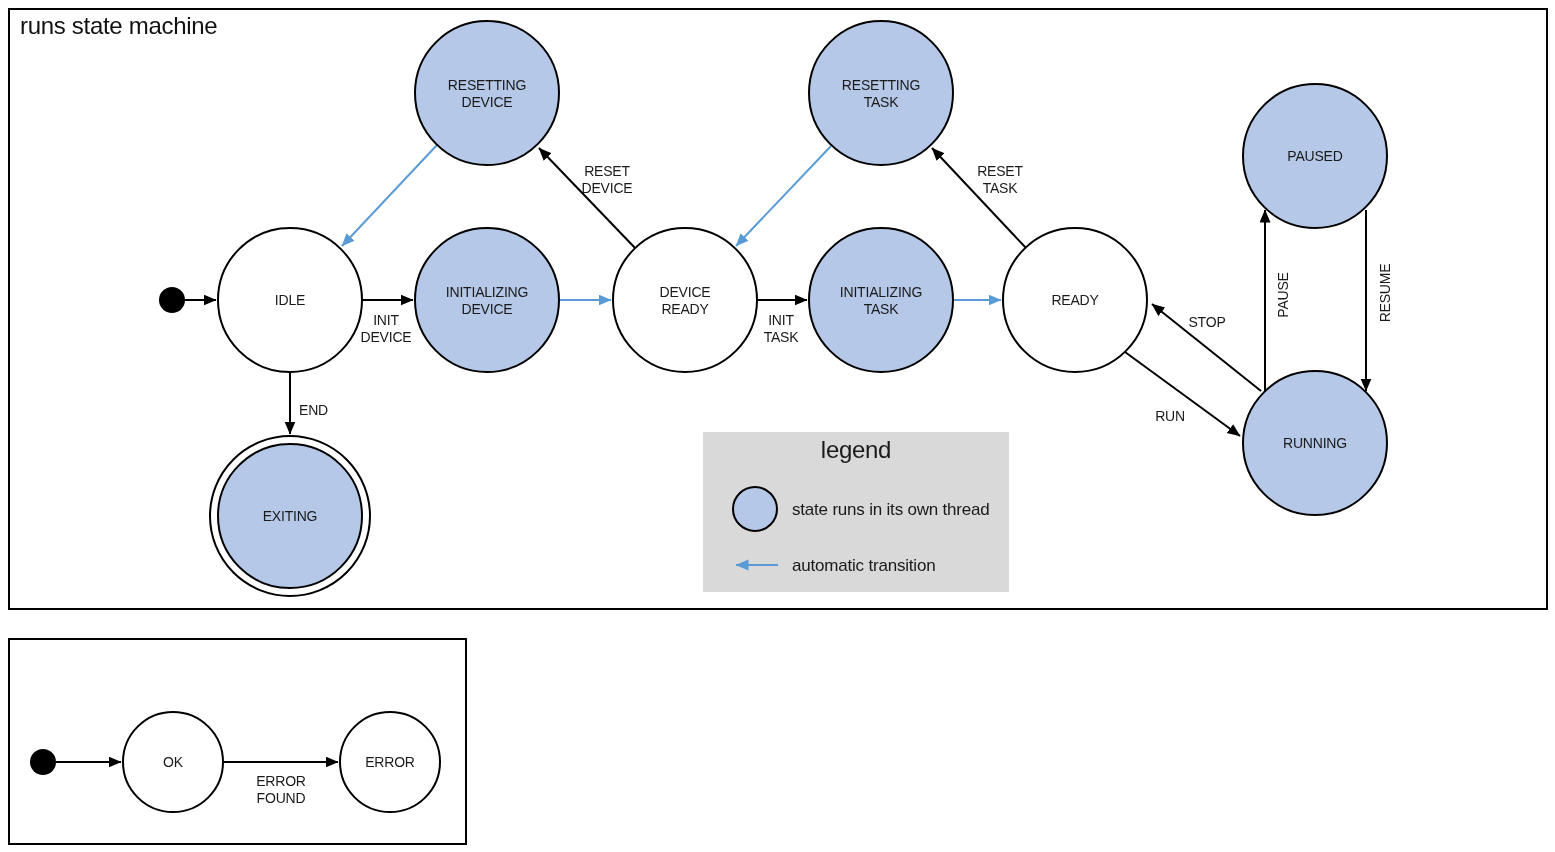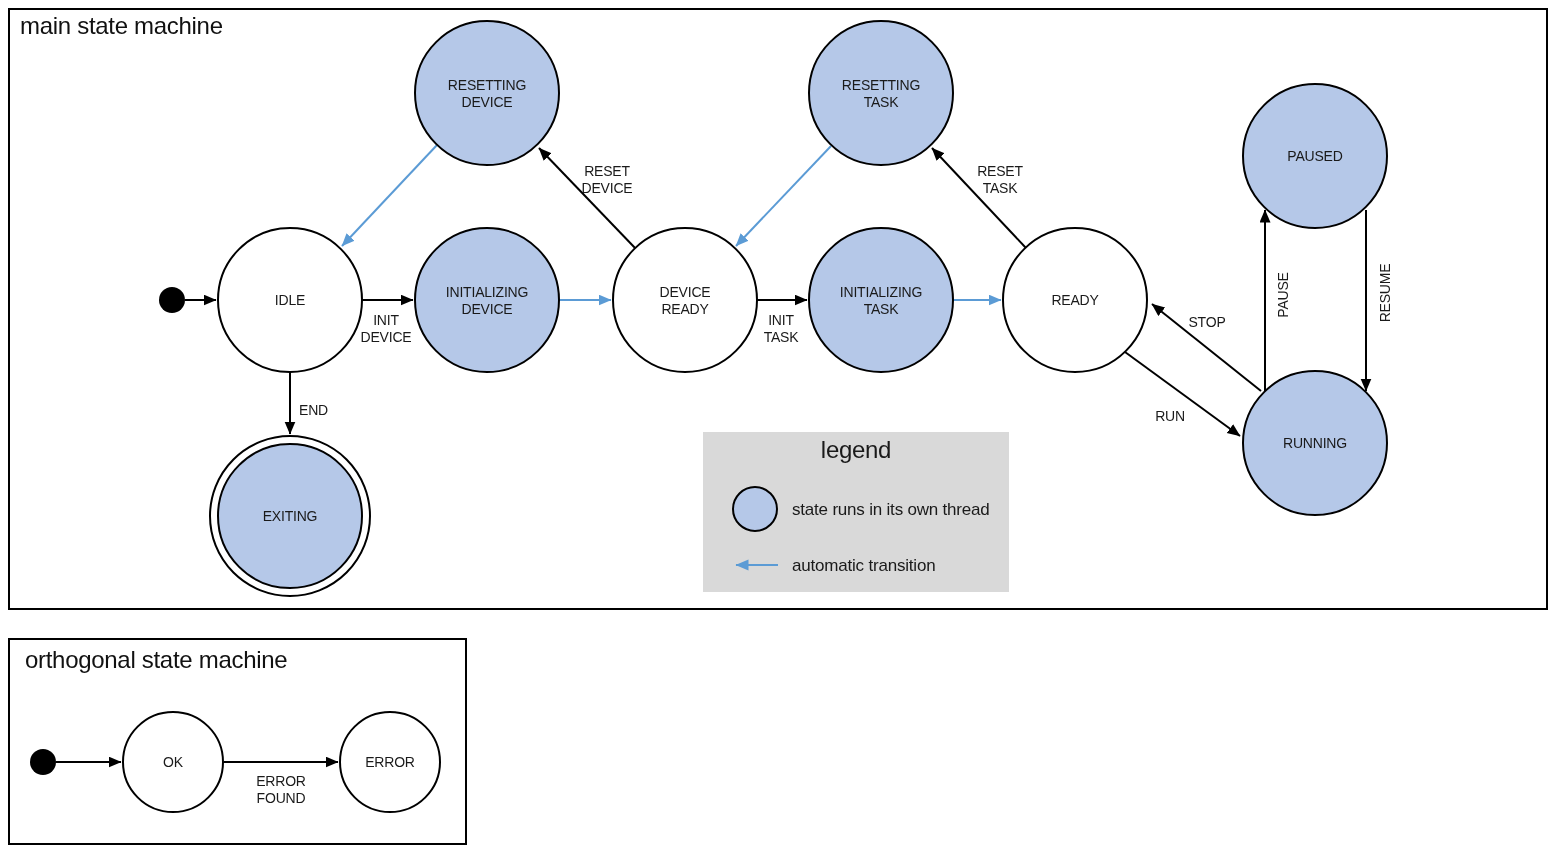--- a/index.html
+++ b/index.html
@@ -12,22 +12,21 @@
   .state-label,.trans-label{font-size:14px;letter-spacing:-0.2px;}
   .legend-title{font-size:24px;letter-spacing:-0.3px;}
   .legend-item{font-size:17px;letter-spacing:-0.2px;}
 </style>
 </head>
 <body>
 
 <div id="canvas">
   <div class="panel" id="main-panel" style="left: 8px; top: 8px; width: 1540px; height: 602px;"></div>
   <div class="panel" id="ortho-panel" style="left: 8px; top: 638px; width: 459px; height: 207px;"></div>
-  <div class="panel-title" style="left:20px;top:12px;">main state machine</div>
-  <div class="panel-title" style="left:25px;top:646px;">orthogonal state machine</div>
+  <div class="panel-title" style="left:20px;top:12px;">runs state machine</div>
   <svg id="diagram-svg" width="1555" height="852" viewBox="0 0 1555 852">
     <defs>
       <marker id="arrow-black" markerUnits="userSpaceOnUse" markerWidth="14" markerHeight="12" refX="12.5" refY="5.5" orient="auto">
         <path d="M0,0 L13,5.5 L0,11 Z" fill="#000"></path>
       </marker>
       <marker id="arrow-blue" markerUnits="userSpaceOnUse" markerWidth="14" markerHeight="12" refX="12.5" refY="5.5" orient="auto">
         <path d="M0,0 L13,5.5 L0,11 Z" fill="#5b9bd5"></path>
       </marker>
     </defs>
     <g id="g-edges">

